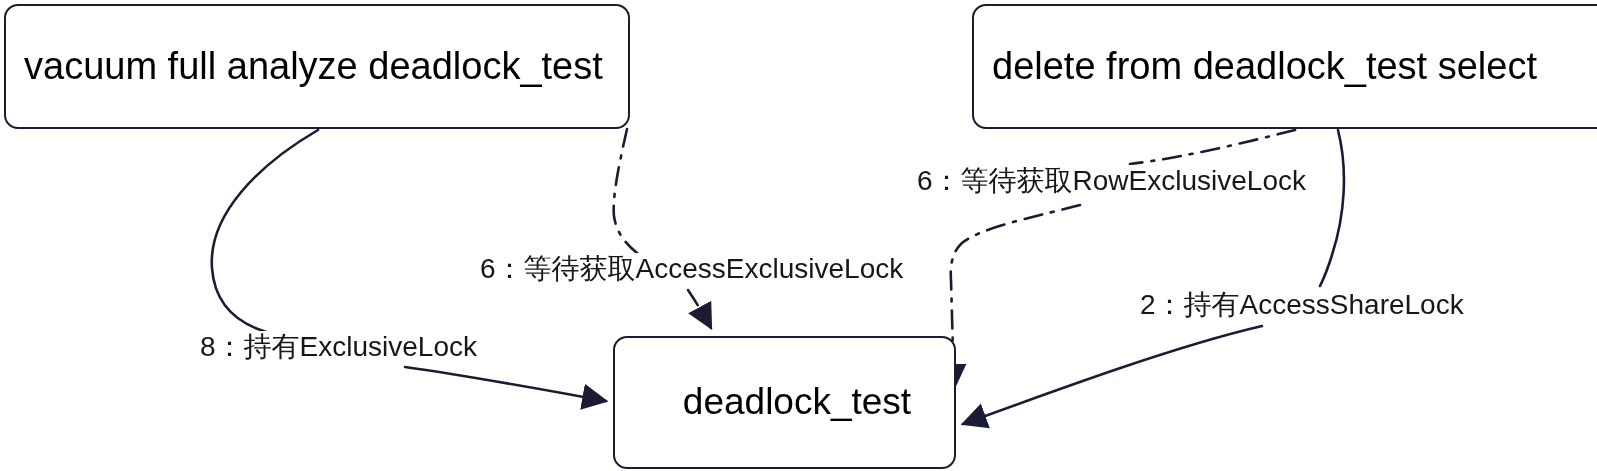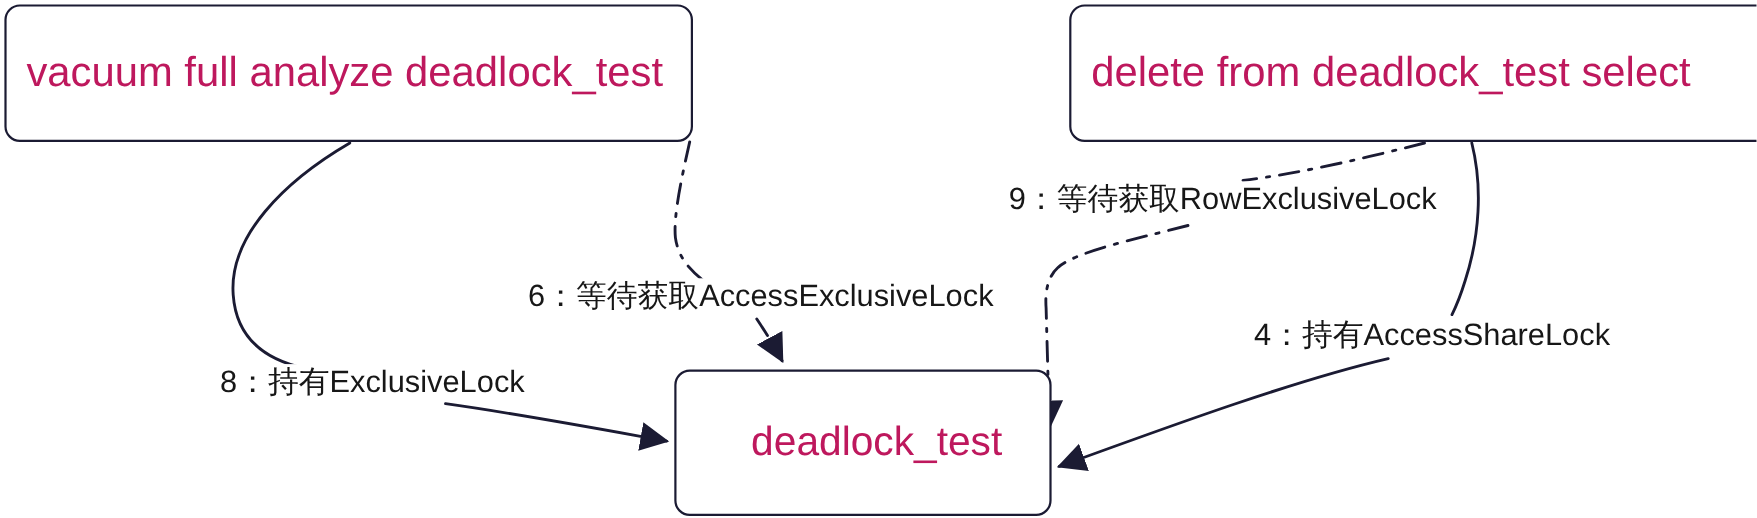--- a/index.html
+++ b/index.html
@@ -25,21 +25,21 @@
   .node {
     position: absolute;
     box-sizing: border-box;
     border: 2px solid #1b1b33;
     border-radius: 14px;
     background: #ffffff;
     display: flex;
     align-items: center;
   }
   .node-label {
-    color: #be185d;
+    color: #000000;
     font-size: 38px;
     line-height: 1.1;
     white-space: nowrap;
   }
   #node-vacuum {
     left: 4px;
     top: 4px;
     width: 626px;
     height: 125px;
     justify-content: flex-start;
@@ -122,17 +122,17 @@
   </div>
 
   <div class="node" id="node-table">
     <span class="node-label">deadlock_test</span>
   </div>
 
   <div class="edge-label" id="label-1">8：持有ExclusiveLock</div>
 
   <div class="edge-label" id="label-3">6：等待获取AccessExclusiveLock</div>
 
-  <div class="edge-label" id="label-4">9：等待获取RowExclusiveLock</div>
+  <div class="edge-label" id="label-4">6：等待获取RowExclusiveLock</div>
 
-  <div class="edge-label" id="label-2">4：持有AccessShareLock</div>
+  <div class="edge-label" id="label-2">2：持有AccessShareLock</div>
 
 </div>
 
 </body></html>

